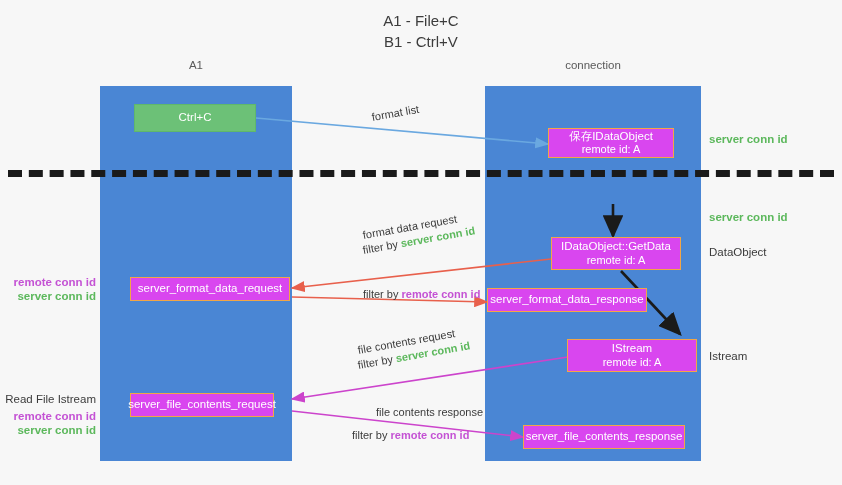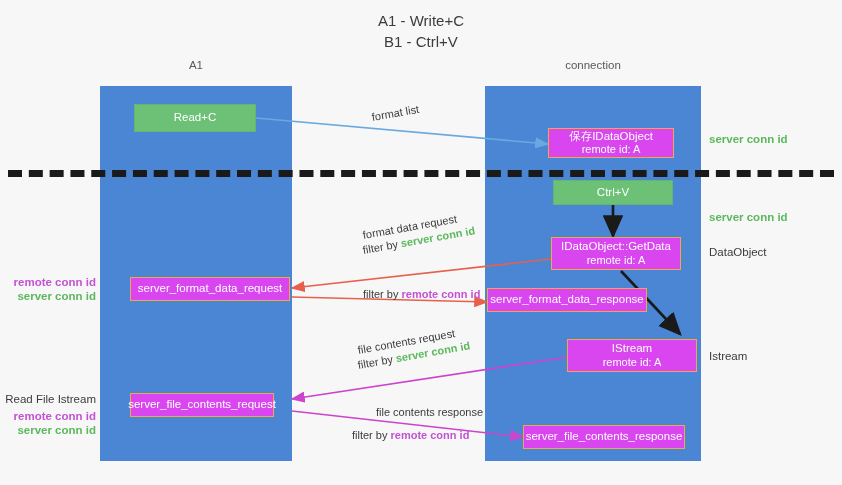--- a/index.html
+++ b/index.html
@@ -54,21 +54,21 @@
   .rot-up{transform:rotate(-10deg);transform-origin:left center;}
 
   svg.over{position:absolute;left:0;top:0;width:842px;height:485px;overflow:visible;}
 </style>
 </head>
 <body>
 
 <div id="stage">
 
   <div class="abs title">
-    <div>A1 - Write+C</div>
+    <div>A1 - File+C</div>
     <div>B1 - Ctrl+V</div>
   </div>
 
   <div class="abs lane-head" style="left:100px;top:58px;width:192px;">
     <div>A1</div>
   </div>
   <div class="abs lane-head" style="left:485px;top:58px;width:216px;">
     <div>connection</div>
   </div>
 
@@ -100,31 +100,28 @@
     <line x1="551" y1="259" x2="292" y2="288" stroke="#e8604c" stroke-width="1.6" marker-end="url(#ah-red)"></line>
 
     <line x1="292" y1="297" x2="487" y2="302" stroke="#e8604c" stroke-width="1.6" marker-end="url(#ah-red)"></line>
 
     <line x1="568" y1="357" x2="292" y2="399" stroke="#cc44cc" stroke-width="1.6" marker-end="url(#ah-mag)"></line>
 
     <line x1="292" y1="411" x2="523" y2="437" stroke="#cc44cc" stroke-width="1.6" marker-end="url(#ah-mag)"></line>
   </svg>
 
   <div class="abs box green" style="left:134px;top:104px;width:122px;height:28px;">
-    <div>Read+C</div>
+    <div>Ctrl+C</div>
   </div>
 
   <div class="abs box orange" style="left:548px;top:128px;width:126px;height:30px;">
     <div>保存IDataObject</div>
     <div class="l2">remote id: A</div>
   </div>
 
-  <div class="abs box green" style="left:553px;top:180px;width:120px;height:25px;">
-    <div>Ctrl+V</div>
-  </div>
 
   <div class="abs box orange" style="left:551px;top:237px;width:130px;height:33px;">
     <div>IDataObject::GetData</div>
     <div class="l2">remote id: A</div>
   </div>
 
   <div class="abs box orange" style="left:130px;top:277px;width:160px;height:24px;">
     <div>server_format_data_request</div>
   </div>
 

